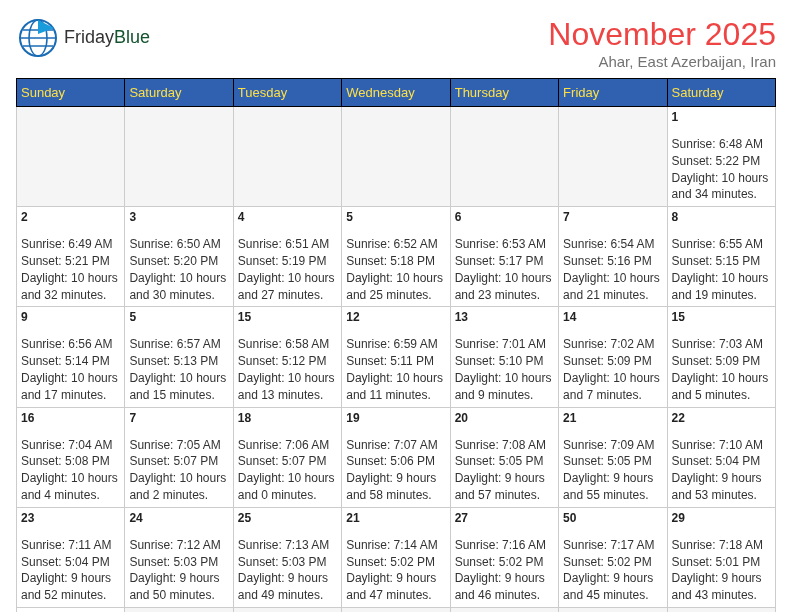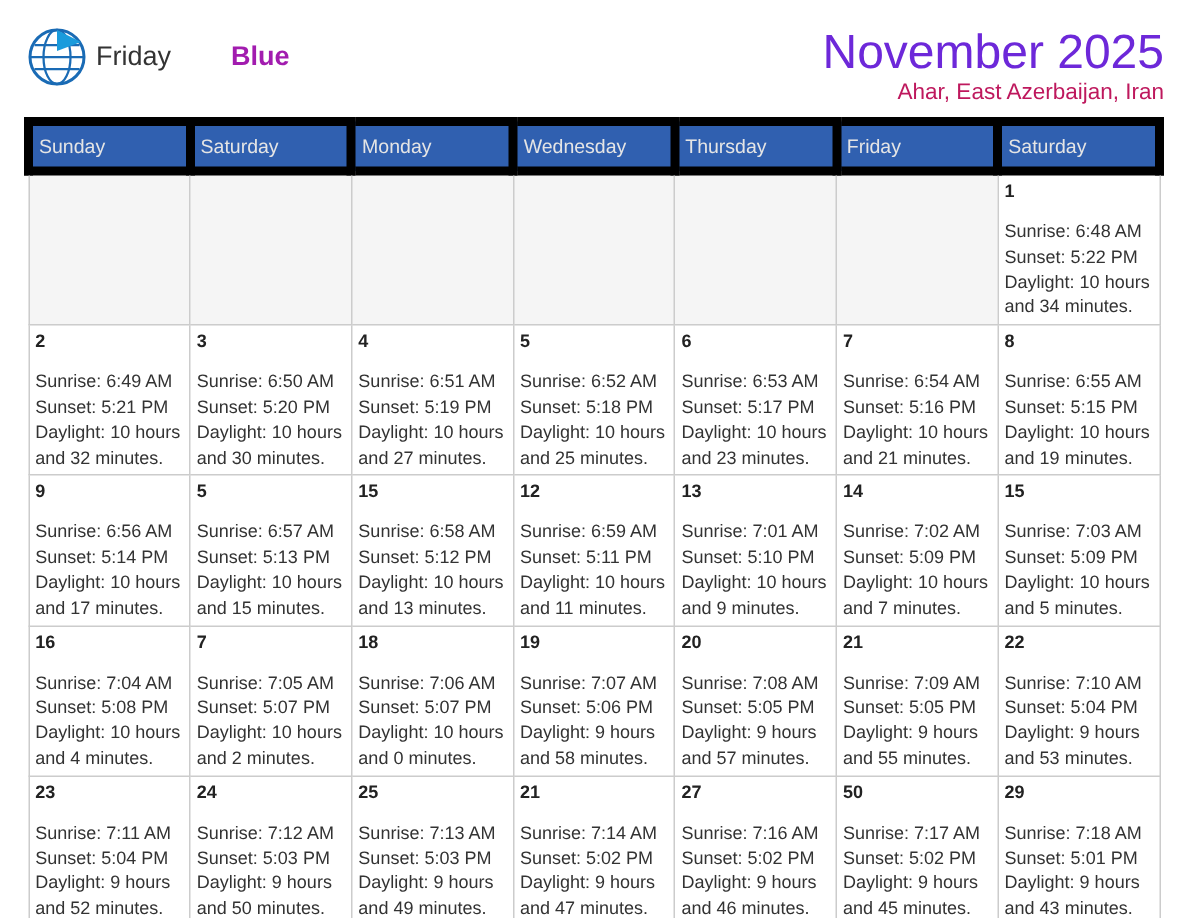--- a/index.html
+++ b/index.html
@@ -20,40 +20,40 @@
       display: flex;
       flex-direction: column;
       align-items: flex-start;
     }
     .title-block {
       text-align: right;
     }
     .month-title {
       font-size: 32px;
       font-weight: normal;
-      color: #6d28d9;
+      color: #ef4444;
     }
     .subtitle {
       font-size: 15px;
-      color: #be185d;
+      color: #737373;
       text-align: right;
     }
     .calendar {
       width: 100%;
       border-collapse: collapse;
       font-size: 10.5px;
     }
     .calendar thead tr th {
       background: #3060b0;
-      color: #e5e5e5;
+      color: #fde047;
       padding: 6px 4px;
       text-align: left;
       font-size: 13px;
       font-weight: normal;
-      border: 6px solid #000000;
+      border: 1px solid #000000;
     }
     .calendar tbody tr td {
       border: 1px solid #ccc;
       vertical-align: top;
       padding: 3px 4px;
       width: 107px;
       min-height: 70px;
       height: 80px;
       background: #fff;
     }
@@ -92,37 +92,37 @@
         <circle cx="22" cy="22" r="18" fill="none" stroke="#1a6bb5" stroke-width="2"></circle>
         <ellipse cx="22" cy="22" rx="9" ry="18" fill="none" stroke="#1a6bb5" stroke-width="1.5"></ellipse>
         <line x1="4" y1="22" x2="40" y2="22" stroke="#1a6bb5" stroke-width="1.5"></line>
         <line x1="7" y1="14" x2="37" y2="14" stroke="#1a6bb5" stroke-width="1.5"></line>
         <line x1="7" y1="30" x2="37" y2="30" stroke="#1a6bb5" stroke-width="1.5"></line>
 
         <polygon points="22,4 38,12 22,18" fill="#1a9bdc"></polygon>
       </svg>
       <div>
         <div style="font-size:18px;color:#333;line-height:1.1;">
-          <span>Friday</span><span style="color:#a21caf;font-weight:bold;margin-left:40px;">Blue</span>
+          <span>Friday</span><span style="color:#14532d;font-weight:normal;">Blue</span>
         </div>
       </div>
     </div>
   </div>
   <div class="title-block">
     <div class="month-title">November 2025</div>
     <div class="subtitle">Ahar, East Azerbaijan, Iran</div>
   </div>
 </div>
 
 <table class="calendar">
   <thead>
     <tr>
     <th>Sunday</th>
         <th>Saturday</th>
-        <th>Monday</th>
+        <th>Tuesday</th>
         <th>Wednesday</th>
         <th>Thursday</th>
         <th>Friday</th>
         <th>Saturday</th>
       </tr>
   </thead>
   <tbody id="calendar-body">
   <tr>
         <td class="empty"></td>
         <td class="empty"></td>

